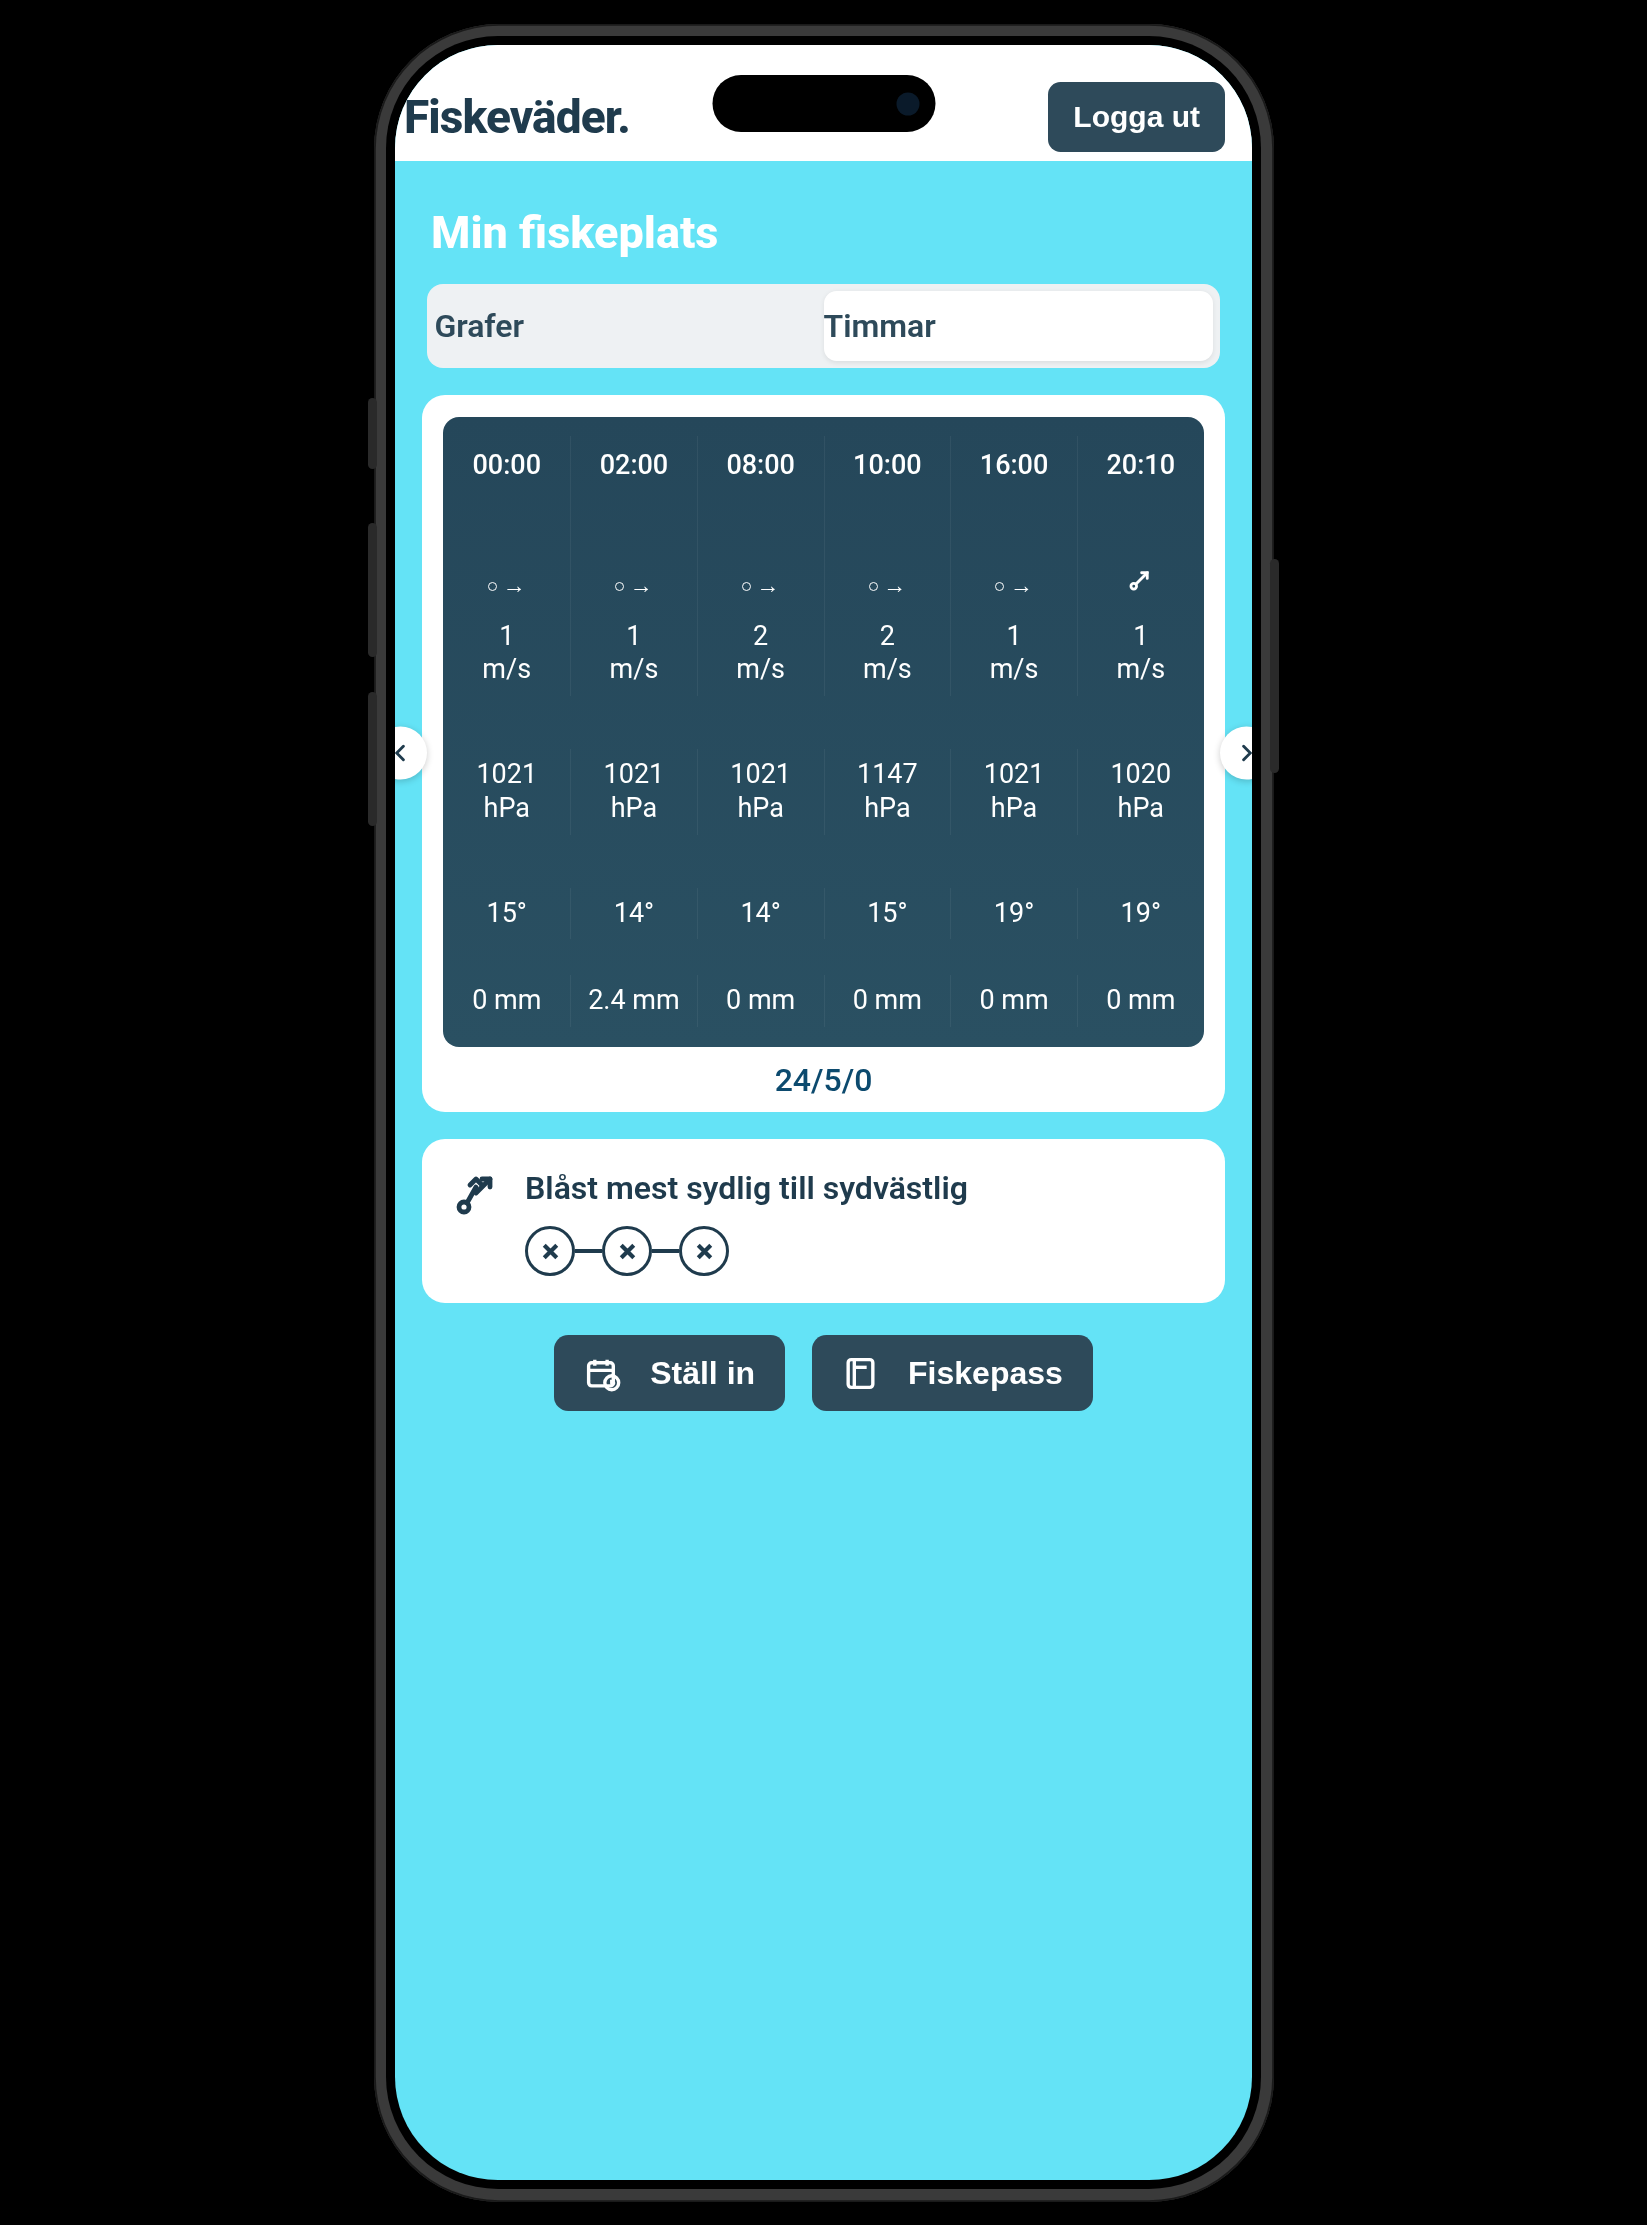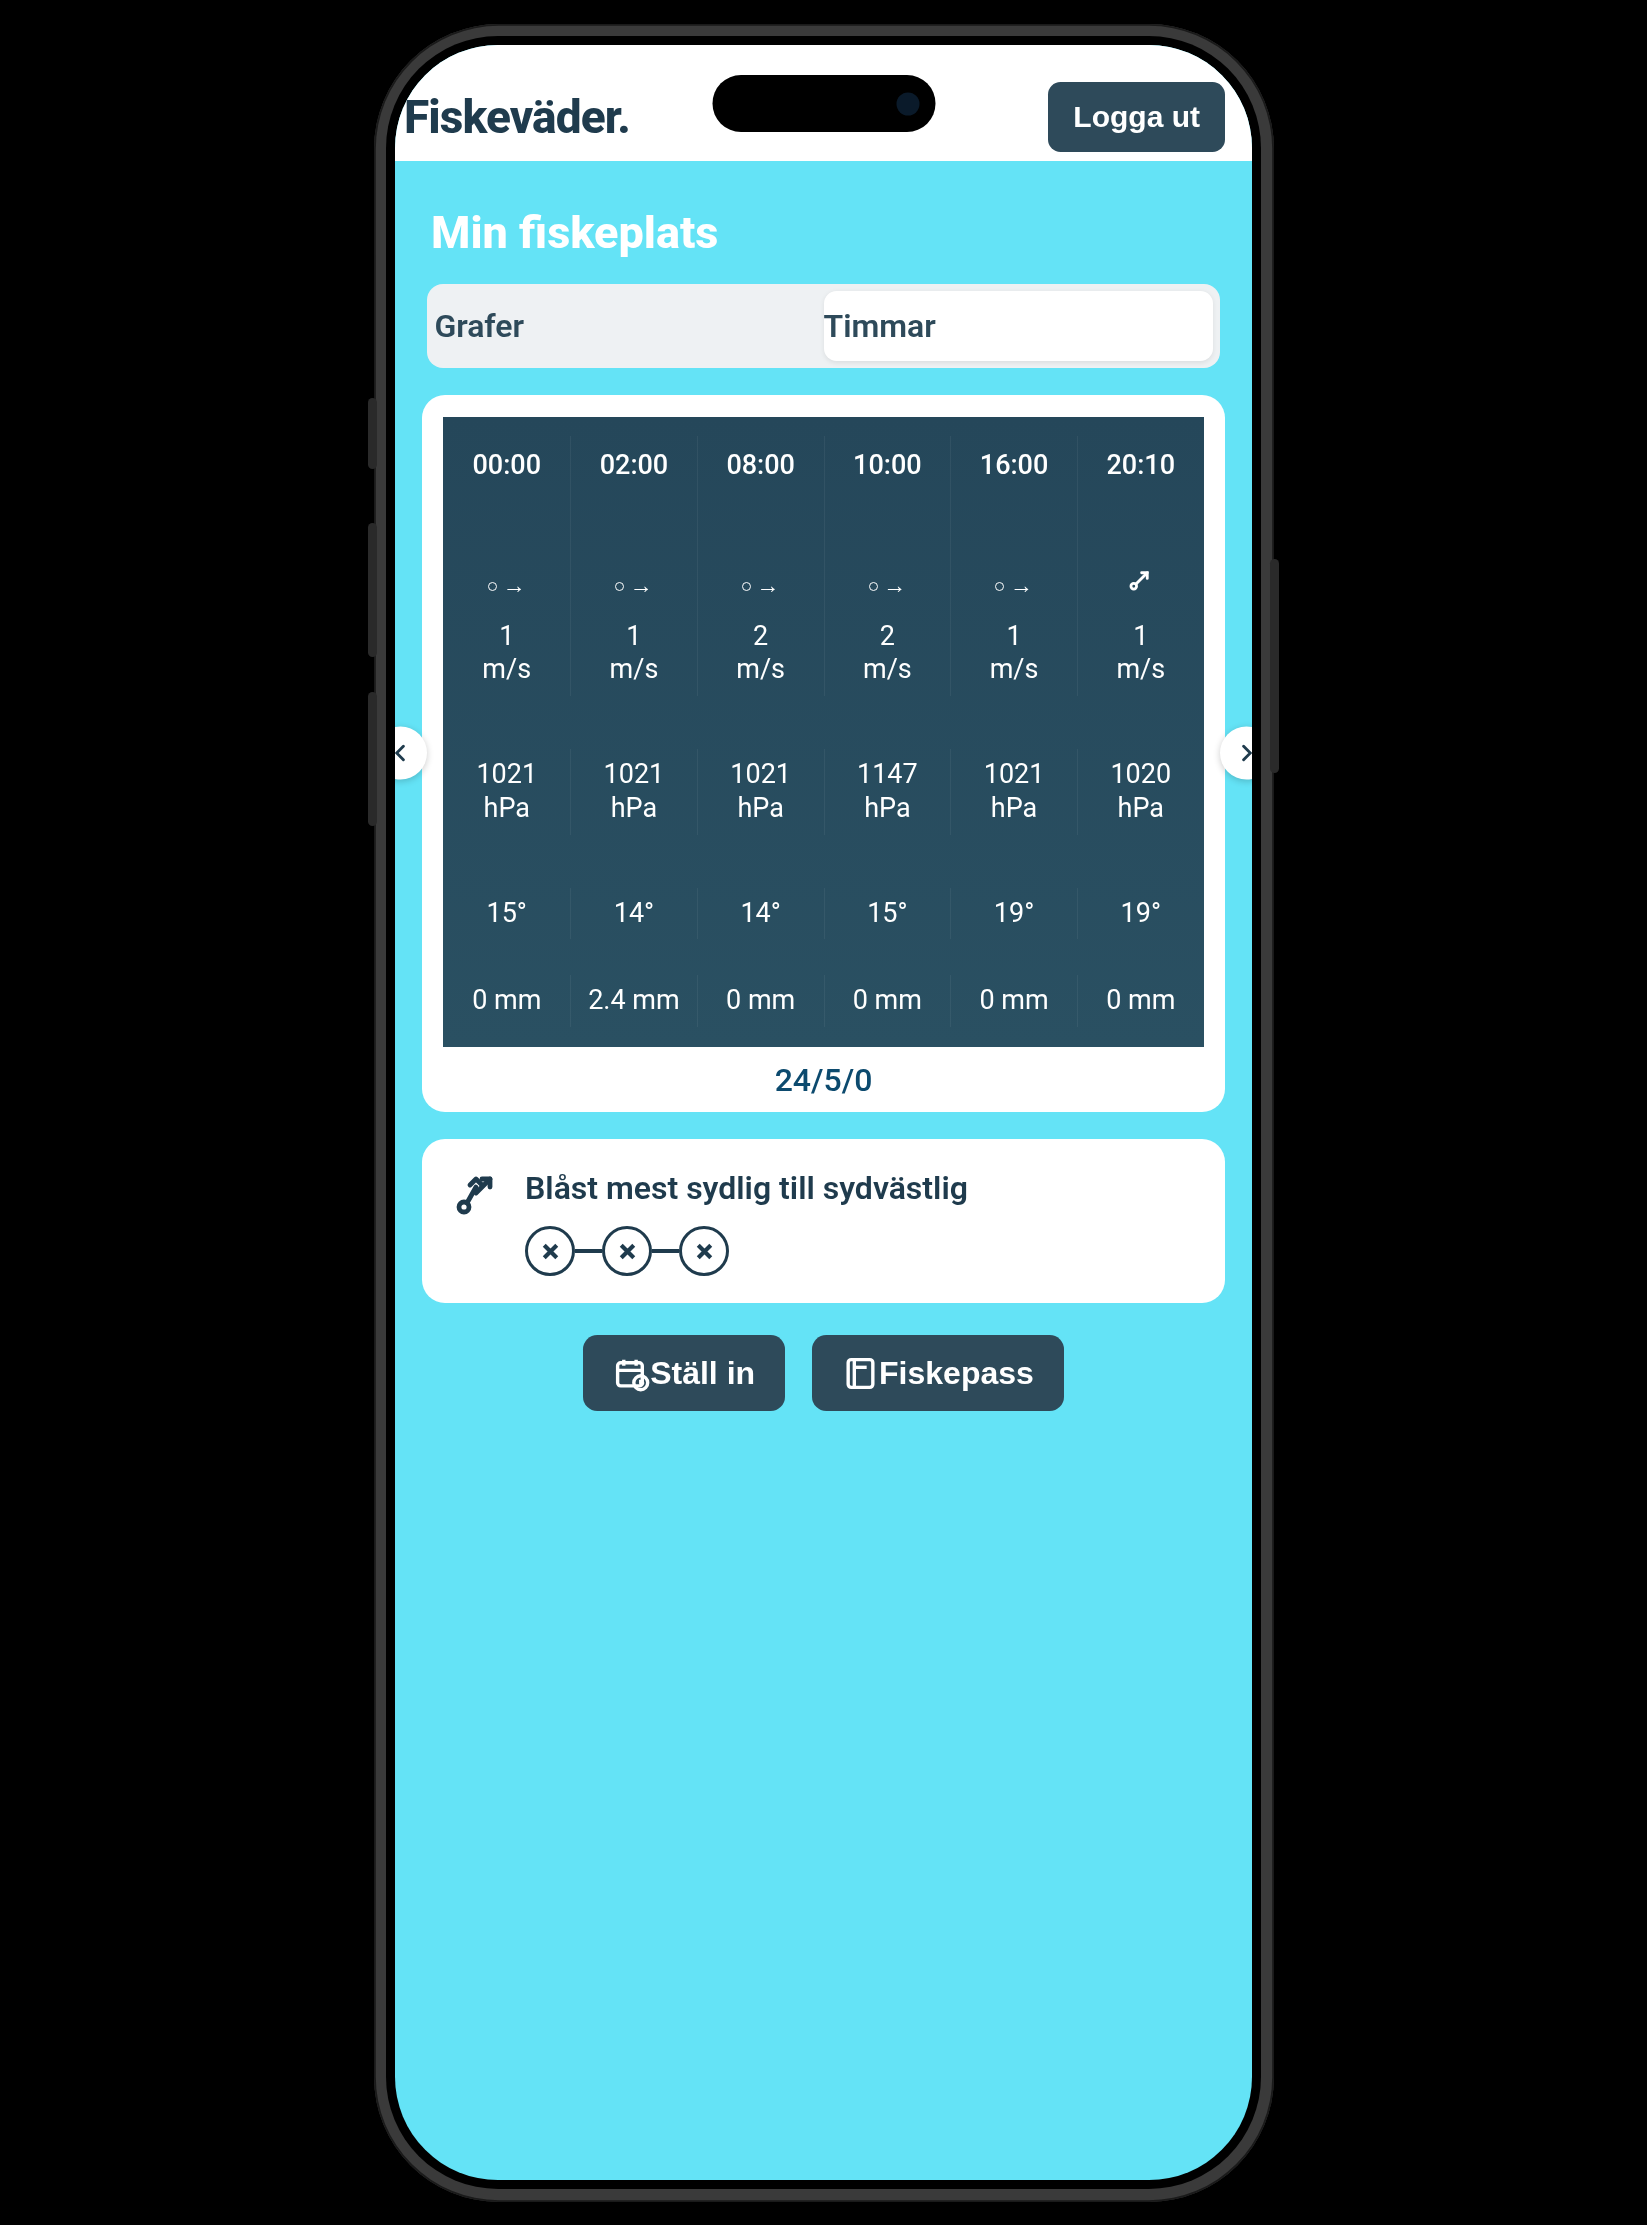--- a/index.html
+++ b/index.html
@@ -156,21 +156,21 @@
     cursor: pointer;
   }
   .nav-circle.left { left: -48px; }
   .nav-circle.right { right: -48px; }
   .nav-circle svg { width: 23px; height: 23px; stroke: #1f3b4d; }
 
   
   .data-grid {
     background: #25475a;
     background: linear-gradient(180deg,#25475a 0%, #2a5062 100%);
-    border-radius: 0;
+    border-radius: 16px;
     padding: 0;
     color: #fff;
   }
   .grid-row {
     display: grid;
     grid-template-columns: repeat(6, 1fr);
   }
   .grid-row.times { padding-top: 19.6px; }
   .grid-cell {
     text-align: center;
@@ -247,21 +247,21 @@
   .action-btn {
     background: #2e4a5a;
     color: #fff;
     border: none;
     border-radius: 14.3px;
     font-size: 32px;
     font-weight: 700;
     padding: 19.6px 30px;
     display: inline-flex;
     align-items: center;
-    gap: 0;
+    gap: 29px;
     cursor: pointer;
   }
   .action-btn svg { width: 37px; height: 37px; stroke: #fff; fill: none; stroke-width: 2.2; }
 
 </style>
 </head>
 <body>
 
 <div class="stage">
   <div class="phone">

